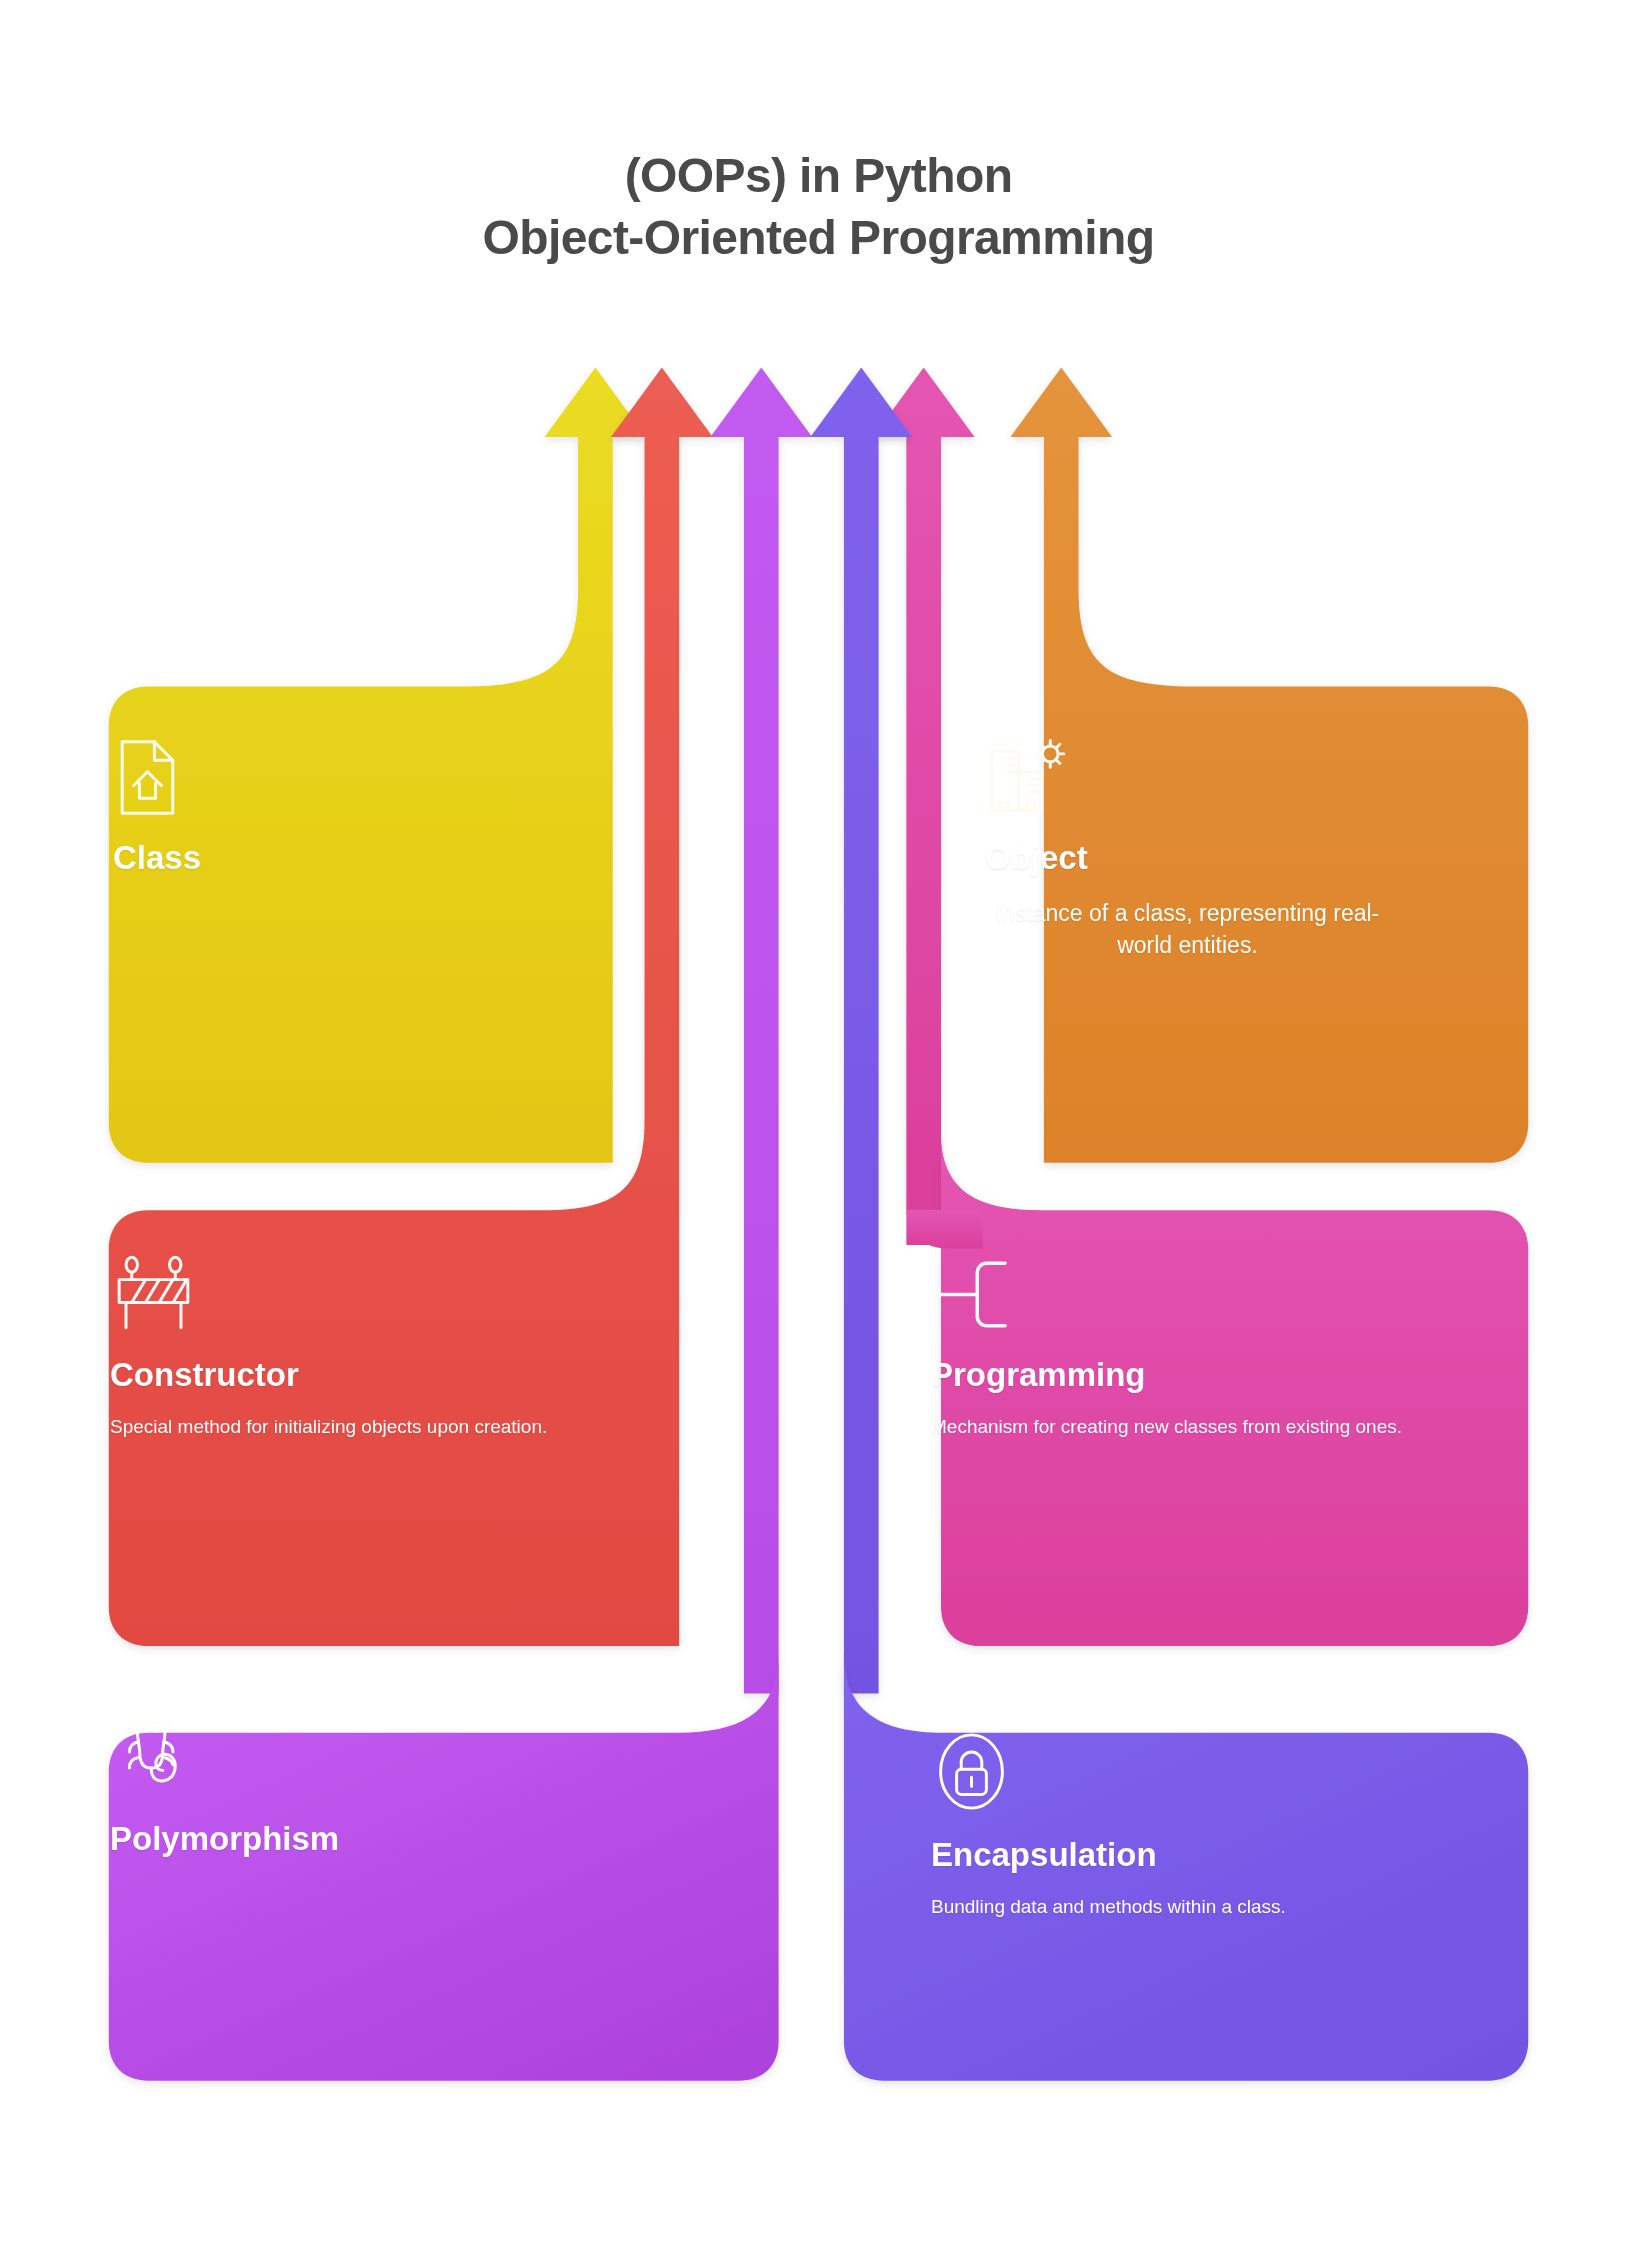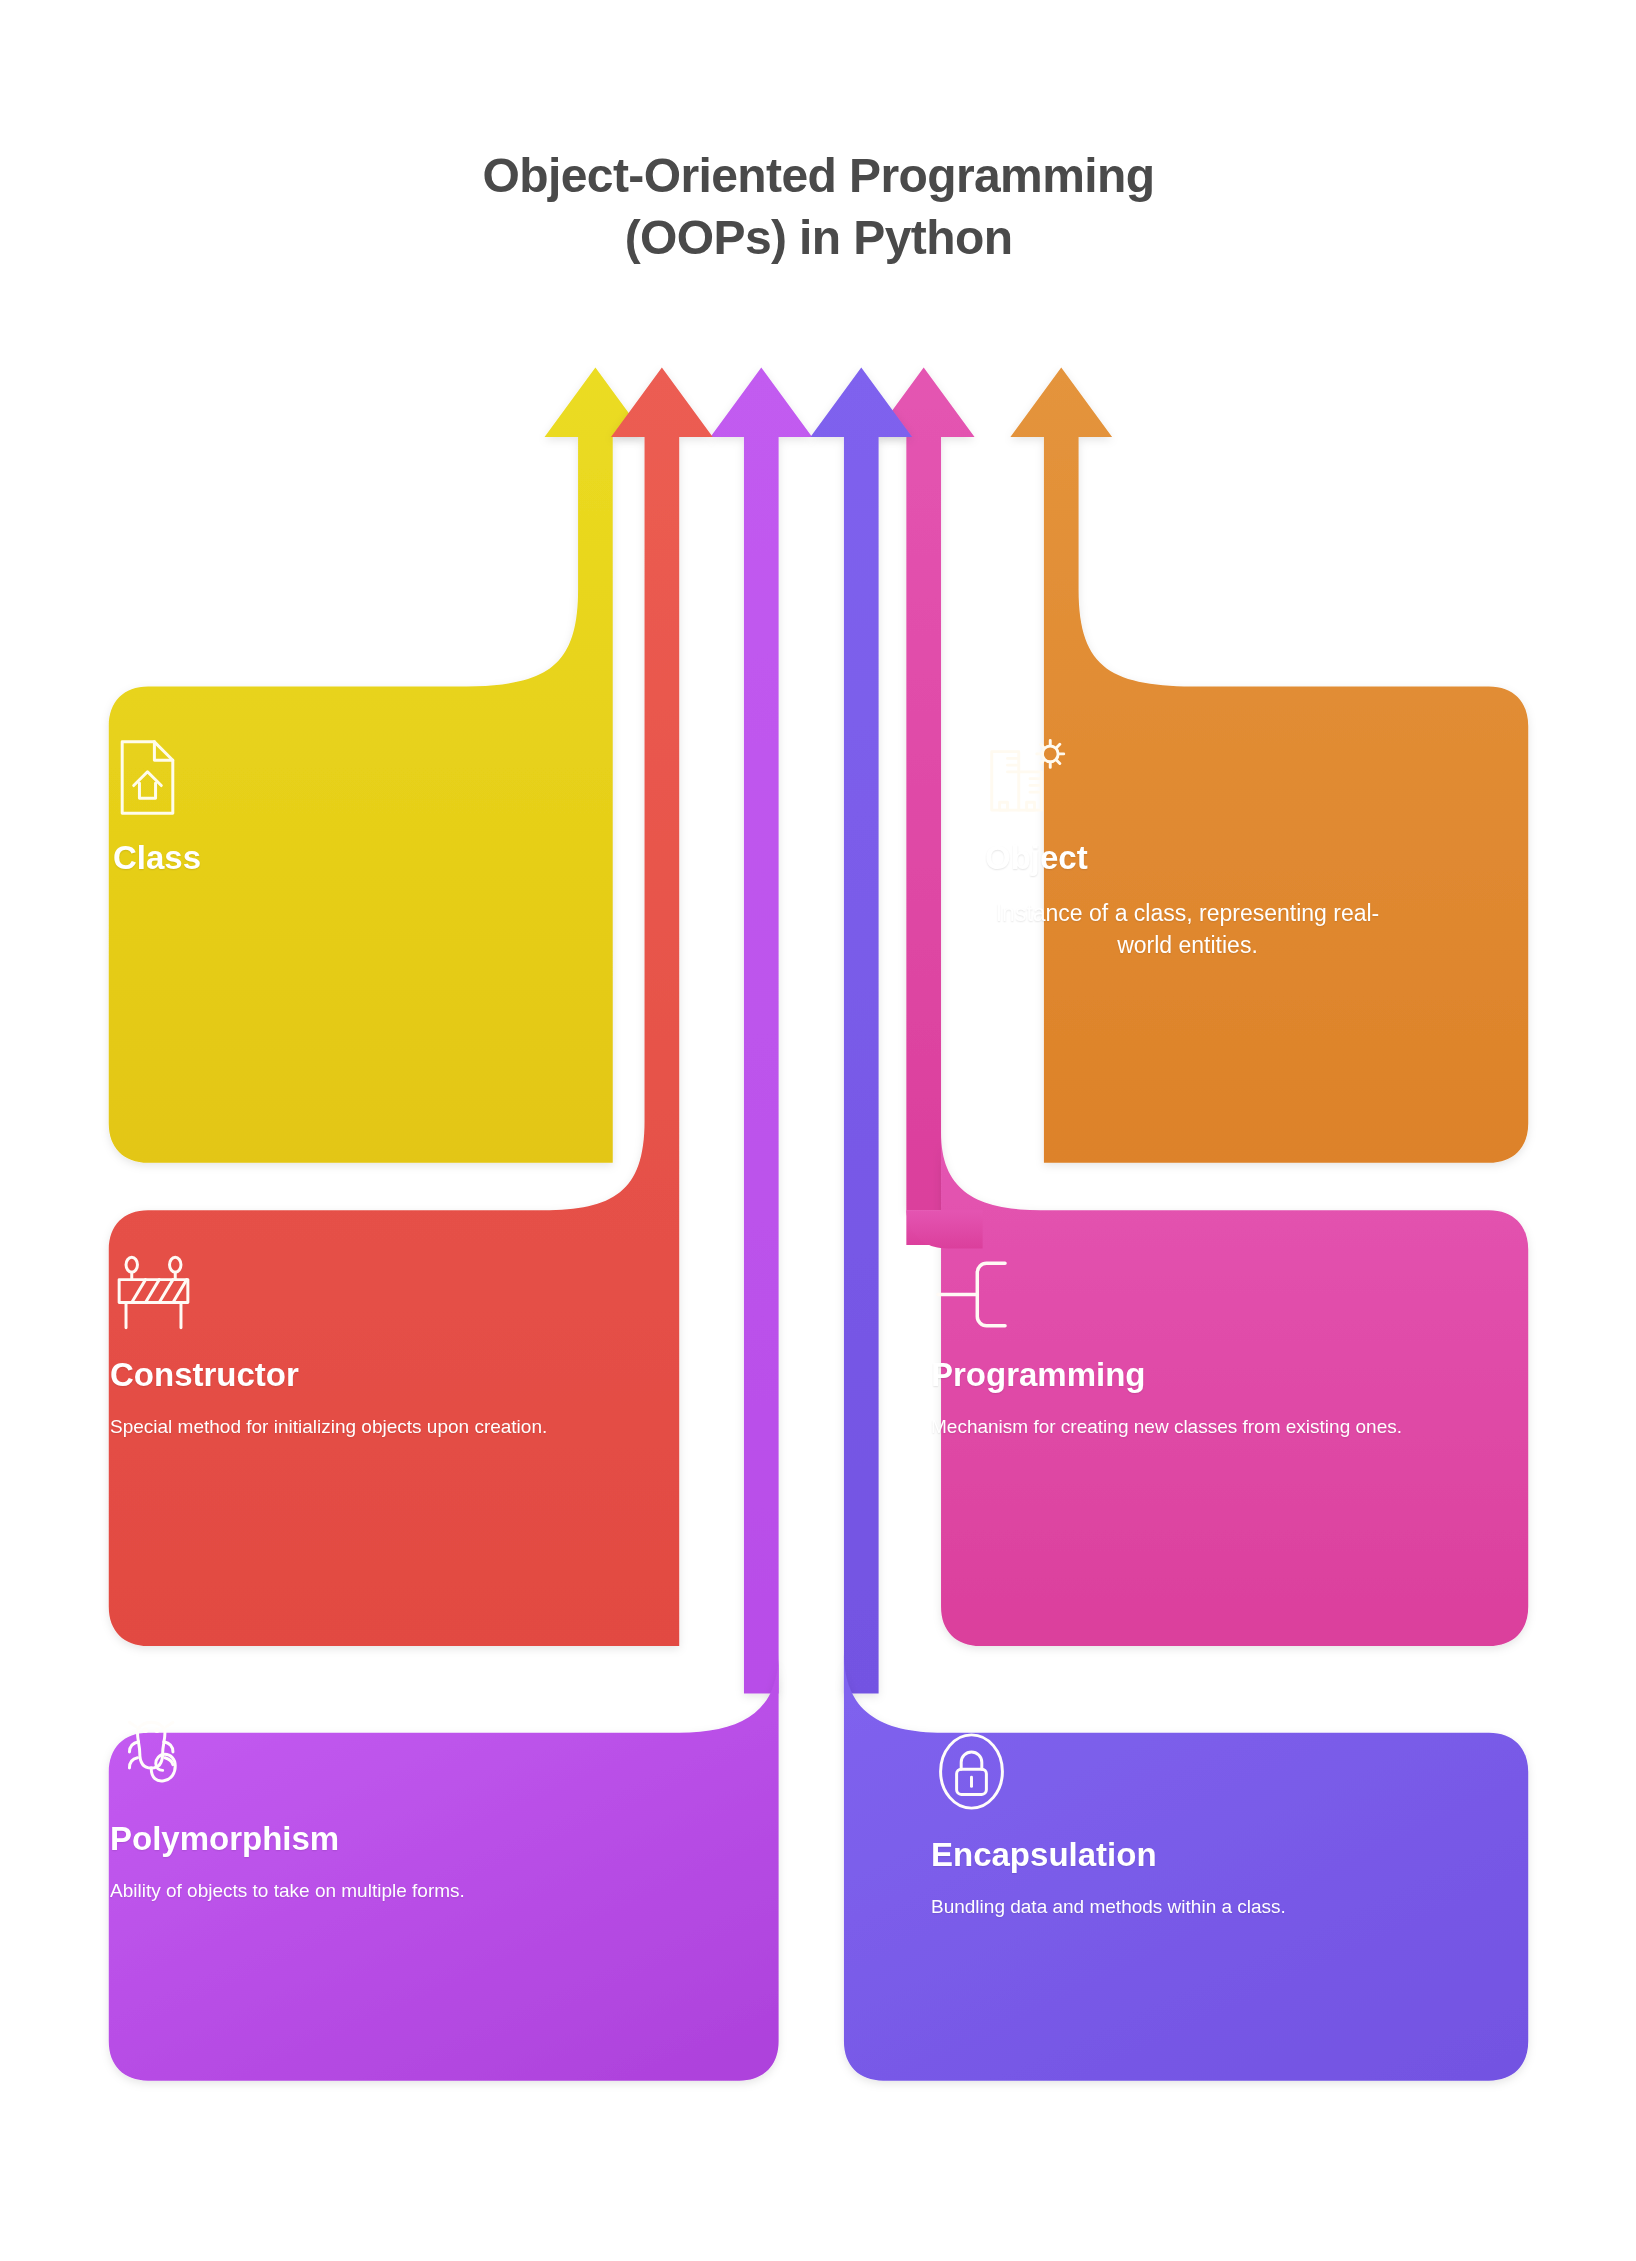--- a/index.html
+++ b/index.html
@@ -57,22 +57,22 @@
   #c-inheritance { left:931px; top:1254px; width:584px; }
   #c-polymorphism{ left:110px;  top:1712px; width:584px; }
   #c-encapsulation{left:931px; top:1728px; width:584px; }
 
   #c-class .card-desc, #c-object .card-desc { font-size:23px; }
 </style>
 </head>
 <body>
 
 <div id="title-block">
+  <span class="line">(OOPs) in Python</span>
   <span class="line">Object-Oriented Programming</span>
-  <span class="line">(OOPs) in Python</span>
 </div>
 
 <div id="stage">
 <svg viewBox="0 0 2832 3912" xmlns="http://www.w3.org/2000/svg" aria-hidden="true">
   <defs>
 
     <linearGradient id="gYellow" x1="0" y1="0" x2="0" y2="1">
       <stop offset="0" stop-color="#EBDC22"></stop>
           <stop offset="1" stop-color="#E3C612"></stop>
     </linearGradient>
@@ -277,21 +277,20 @@
       <path d="M24 18 a12 9 0 0 1 24 0 c0 7 -2 11 -2 18 c0 8 -3 13 -10 13 c-7 0 -10 -5 -10 -13 c0 -7 -2 -11 -2 -18 Z"></path>
       <circle cx="31" cy="16" r="2.3" fill="#fffdfa" stroke="none"></circle>
       <circle cx="41" cy="16" r="2.3" fill="#fffdfa" stroke="none"></circle>
       <path d="M23 13 l-6 -4 M49 13 l6 -4"></path>
       <path d="M25 26 c-5 1 -8 4 -8 9 M47 26 c5 1 8 4 8 9"></path>
       <path d="M24 40 c-5 1 -7 4 -7 9 M48 40 c4 1 6 3 7 6"></path>
       <path d="M36 49 c0 9 5 12 11 11 c7 -1 10 -7 10 -13 c0 -6 -4 -10 -9 -10 c-5 0 -8 4 -8 8 c0 4 3 6 6 6"></path>
     </svg>
   </span>
   <div class="card-title">Polymorphism</div>
-  <div class="card-desc">Ability of objects to take on multiple forms.</div>
 </div>
 
 <div class="card-content" id="c-encapsulation">
   <span class="card-icon">
     <svg width="81" height="87" viewBox="0 0 70 76" fill="none" stroke="#fffdfa" stroke-width="2.6" stroke-linecap="round" stroke-linejoin="round">
       <ellipse cx="35" cy="38" rx="27" ry="32"></ellipse>
       <path d="M26 36 v-6 a9 9 0 0 1 18 0 v6"></path>
       <rect x="22" y="36" width="26" height="22" rx="4"></rect>
       <path d="M35 43 v8"></path>
     </svg>

